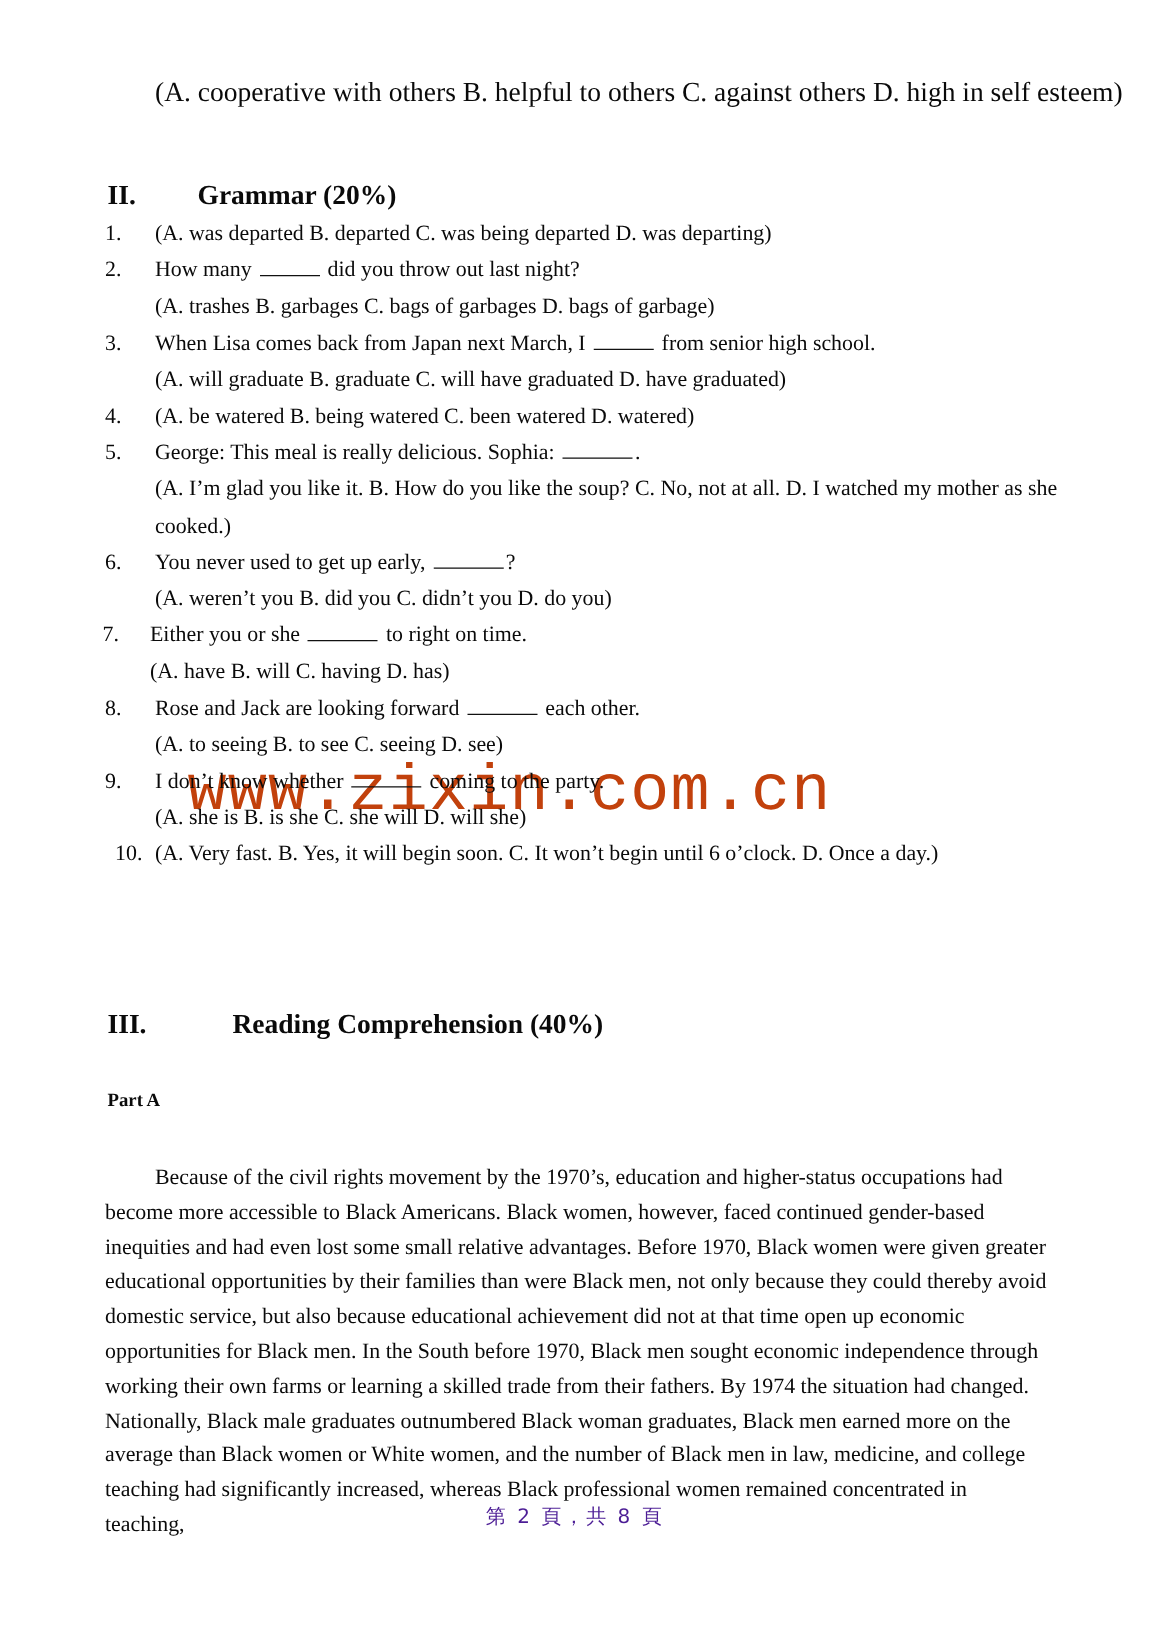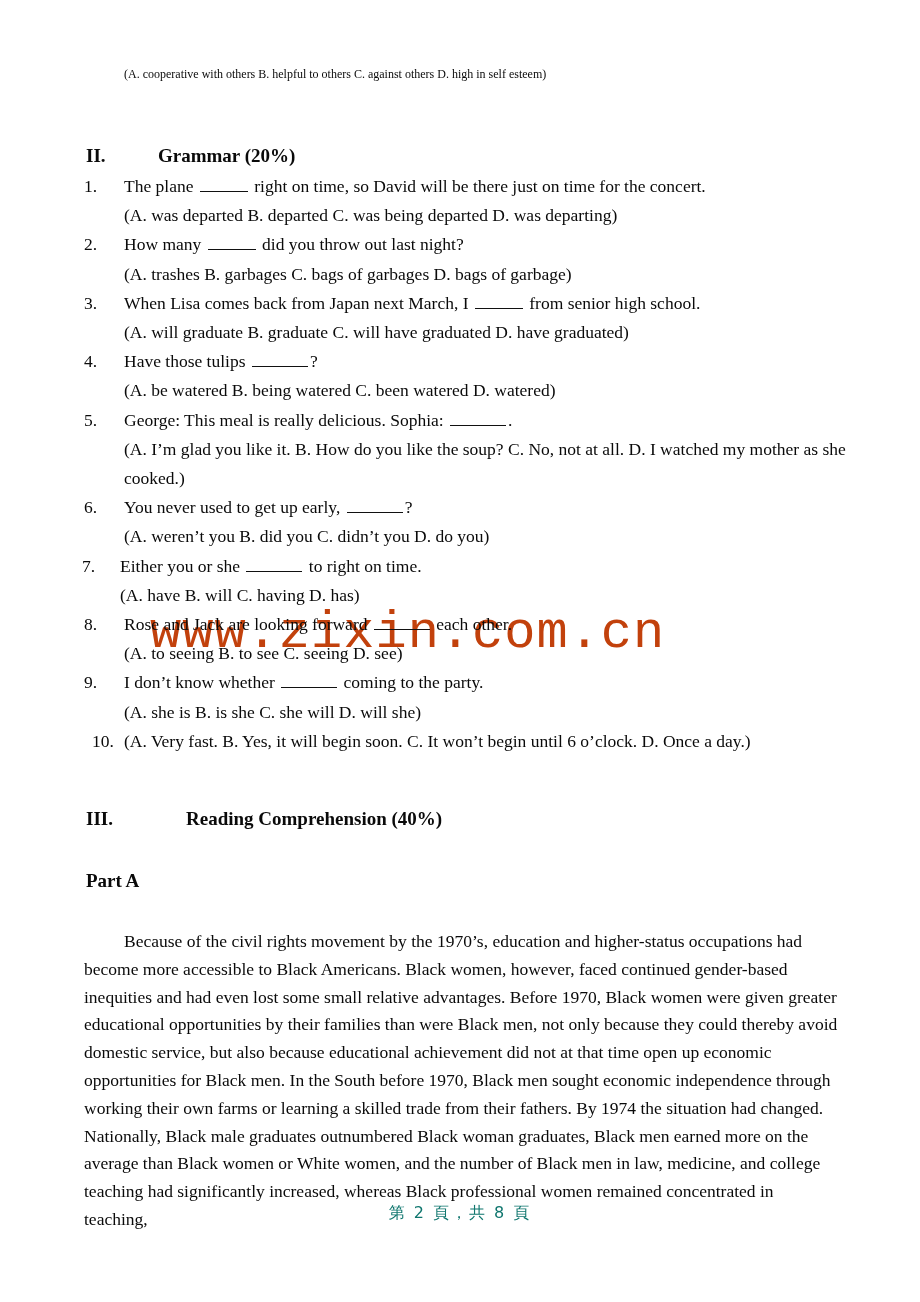--- a/index.html
+++ b/index.html
@@ -44,31 +44,31 @@
     position: relative;
     z-index: 2;
   }
 
   
   .topline {
     position: absolute;
     left: 124px;
     top: 60px;
     right: 60px;
-    font-size: 12px;
+    font-size: 22px;
     line-height: 28px;
     white-space: nowrap;
   }
 
   
   .sec-head {
     position: absolute;
     left: 86px;
     font-weight: bold;
-    font-size: 19px;
+    font-size: 22px;
     line-height: 26px;
     display: flex;
     align-items: baseline;
   }
   .sec-head .numeral {
     display: inline-block;
     min-width: 0;
   }
   .sec-head .sec-title {
     display: inline-block;
@@ -123,21 +123,21 @@
   }
   .b-md { width: 48px; }
   .b-lg { width: 56px; }
 
   
   .parta-head {
     position: absolute;
     left: 86px;
     top: 869px;
     font-weight: bold;
-    font-size: 19px;
+    font-size: 15px;
     line-height: 24px;
   }
   .passage {
     position: absolute;
     left: 84px;
     top: 928px;
     width: 754px;
     font-size: 17.5px;
     line-height: 27.8px;
     text-align: left;
@@ -146,21 +146,21 @@
 
   
   .footer {
     position: absolute;
     left: 0;
     top: 1203px;
     width: 920px;
     text-align: center;
     font-size: 16px;
     letter-spacing: 2px;
-    color: #0f766e;
+    color: #4c1d95;
     font-family: "DejaVu Sans", "Liberation Sans", sans-serif;
   }
 </style>
 </head>
 <body>
 
 <div class="page">
 
   <div class="watermark">www.zixin.com.cn</div>
 
@@ -170,39 +170,37 @@
 
     <div class="sec-head" id="sec2">
       <span class="numeral">II.</span>
       <span class="sec-title">Grammar (20%)</span>
     </div>
 
     <div class="qlist">
 
       <div class="q">
         <span class="qnum">1.</span>
-        <span class="stem"><span>The plane </span><span class="blank b-md"></span><span> right on time, so David will be there just on time for the concert.</span></span>
         <span class="opts">(A. was departed    B. departed    C. was being departed    D. was departing)</span>
       </div>
 
       <div class="q">
         <span class="qnum">2.</span>
         <span class="stem"><span>How many </span><span class="blank b-md"></span><span> did you throw out last night?</span></span>
         <span class="opts">(A. trashes    B. garbages    C. bags of garbages    D. bags of garbage)</span>
       </div>
 
       <div class="q">
         <span class="qnum">3.</span>
         <span class="stem"><span>When Lisa comes back from Japan next March, I </span><span class="blank b-md"></span><span> from senior high school.</span></span>
         <span class="opts">(A. will graduate    B. graduate    C. will have graduated    D. have graduated)</span>
       </div>
 
       <div class="q">
         <span class="qnum">4.</span>
-        <span class="stem"><span>Have those tulips </span><span class="blank b-lg"></span><span>?</span></span>
         <span class="opts">(A. be watered    B. being watered    C. been watered    D. watered)</span>
       </div>
 
       <div class="q">
         <span class="qnum">5.</span>
         <span class="stem"><span>George: This meal is really delicious. Sophia: </span><span class="blank b-lg"></span><span>.</span></span>
         <span class="opts">(A. I’m glad you like it.    B. How do you like the soup?    C. No, not at all.    D. I watched my mother as she cooked.)</span>
       </div>
 
       <div class="q">

